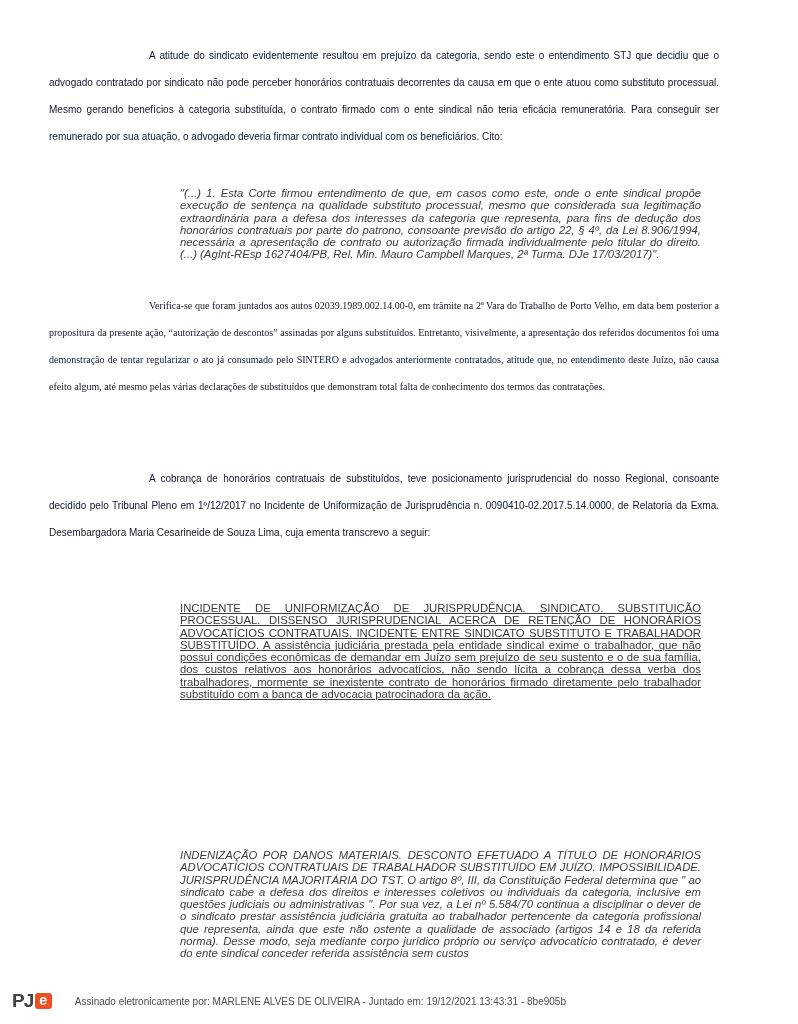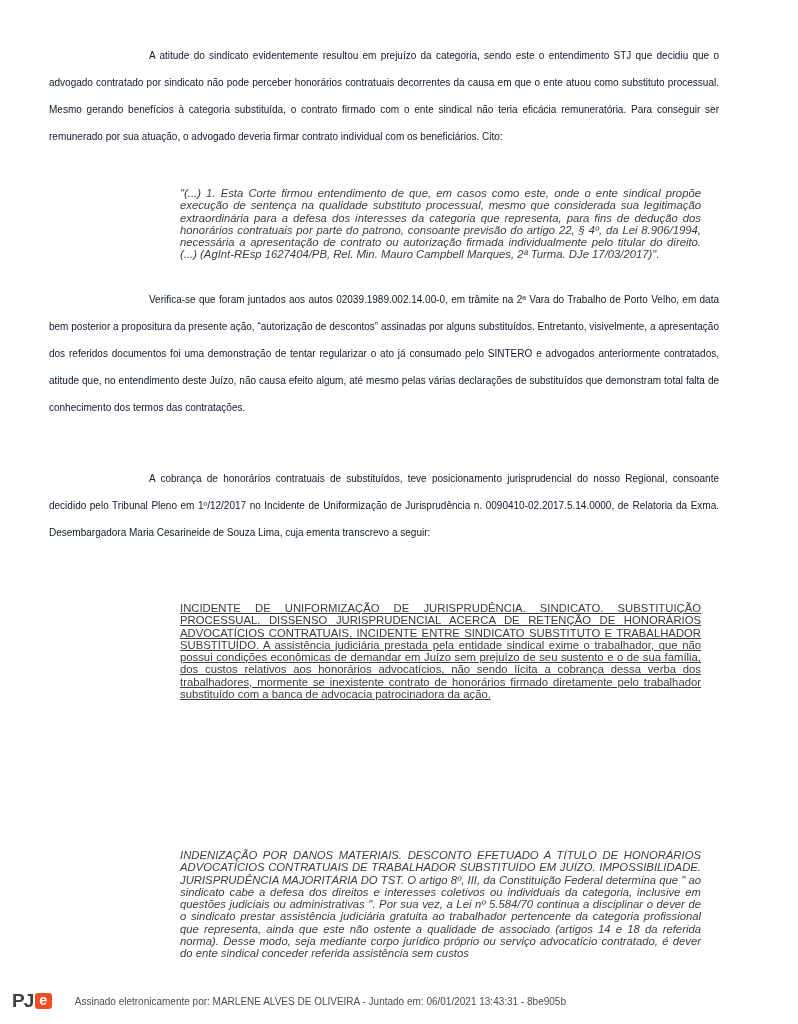--- a/index.html
+++ b/index.html
@@ -28,21 +28,21 @@
     left:180px;width:521px;
     margin:0;
     text-align:justify;
     font-size:11.3px;
     line-height:12.3px;
     color:#3c3c3c;
   }
   .qi{font-style:italic;}
   .p1{top:38px;}
   .q1{top:187px;}
-  .p2{top:282px;}
+  .p2{top:288px;font-family:Liberation Serif, serif;}
   .p3{top:461px;}
   .q2{top:602px;text-decoration:underline;}
   .p4{top:760px;}
   .q3{top:849px;font-style:italic;}
   
   .footer{
     position:absolute;
     left:12px;top:990px;
     display:flex;
     align-items:center;
@@ -90,16 +90,16 @@
   <p class="q q2">INCIDENTE DE UNIFORMIZAÇÃO DE JURISPRUDÊNCIA. SINDICATO. SUBSTITUIÇÃO PROCESSUAL. DISSENSO JURISPRUDENCIAL ACERCA DE RETENÇÃO DE HONORÁRIOS ADVOCATÍCIOS CONTRATUAIS. INCIDENTE ENTRE SINDICATO SUBSTITUTO E TRABALHADOR SUBSTITUÍDO. A assistência judiciária prestada pela entidade sindical exime o trabalhador, que não possui condições econômicas de demandar em Juízo sem prejuízo de seu sustento e o de sua família, dos custos relativos aos honorários advocatícios, não sendo lícita a cobrança dessa verba dos trabalhadores, mormente se inexistente contrato de honorários firmado diretamente pelo trabalhador substituído com a banca de advocacia patrocinadora da ação.</p>
 
 
   <p class="q q3">INDENIZAÇÃO POR DANOS MATERIAIS. DESCONTO EFETUADO A TÍTULO DE HONORÁRIOS ADVOCATÍCIOS CONTRATUAIS DE TRABALHADOR SUBSTITUÍDO EM JUÍZO. IMPOSSIBILIDADE. JURISPRUDÊNCIA MAJORITÁRIA DO TST. O artigo 8º, III, da Constituição Federal determina que " ao sindicato cabe a defesa dos direitos e interesses coletivos ou individuais da categoria, inclusive em questões judiciais ou administrativas ". Por sua vez, a Lei nº 5.584/70 continua a disciplinar o dever de o sindicato prestar assistência judiciária gratuita ao trabalhador pertencente da categoria profissional que representa, ainda que este não ostente a qualidade de associado (artigos 14 e 18 da referida norma). Desse modo, seja mediante corpo jurídico próprio ou serviço advocatício contratado, é dever do ente sindical conceder referida assistência sem custos</p>
 
   <div class="footer">
     <span class="logo">
       <span class="logo-pj">PJ</span>
       <span class="logo-e">e</span>
     </span>
-    <span class="sig">Assinado eletronicamente por: MARLENE ALVES DE OLIVEIRA - Juntado em: 06/01/2021 13:43:31 - 8be905b</span>
+    <span class="sig">Assinado eletronicamente por: MARLENE ALVES DE OLIVEIRA - Juntado em: 19/12/2021 13:43:31 - 8be905b</span>
   </div>
 
 </div>
 
 </body></html>

